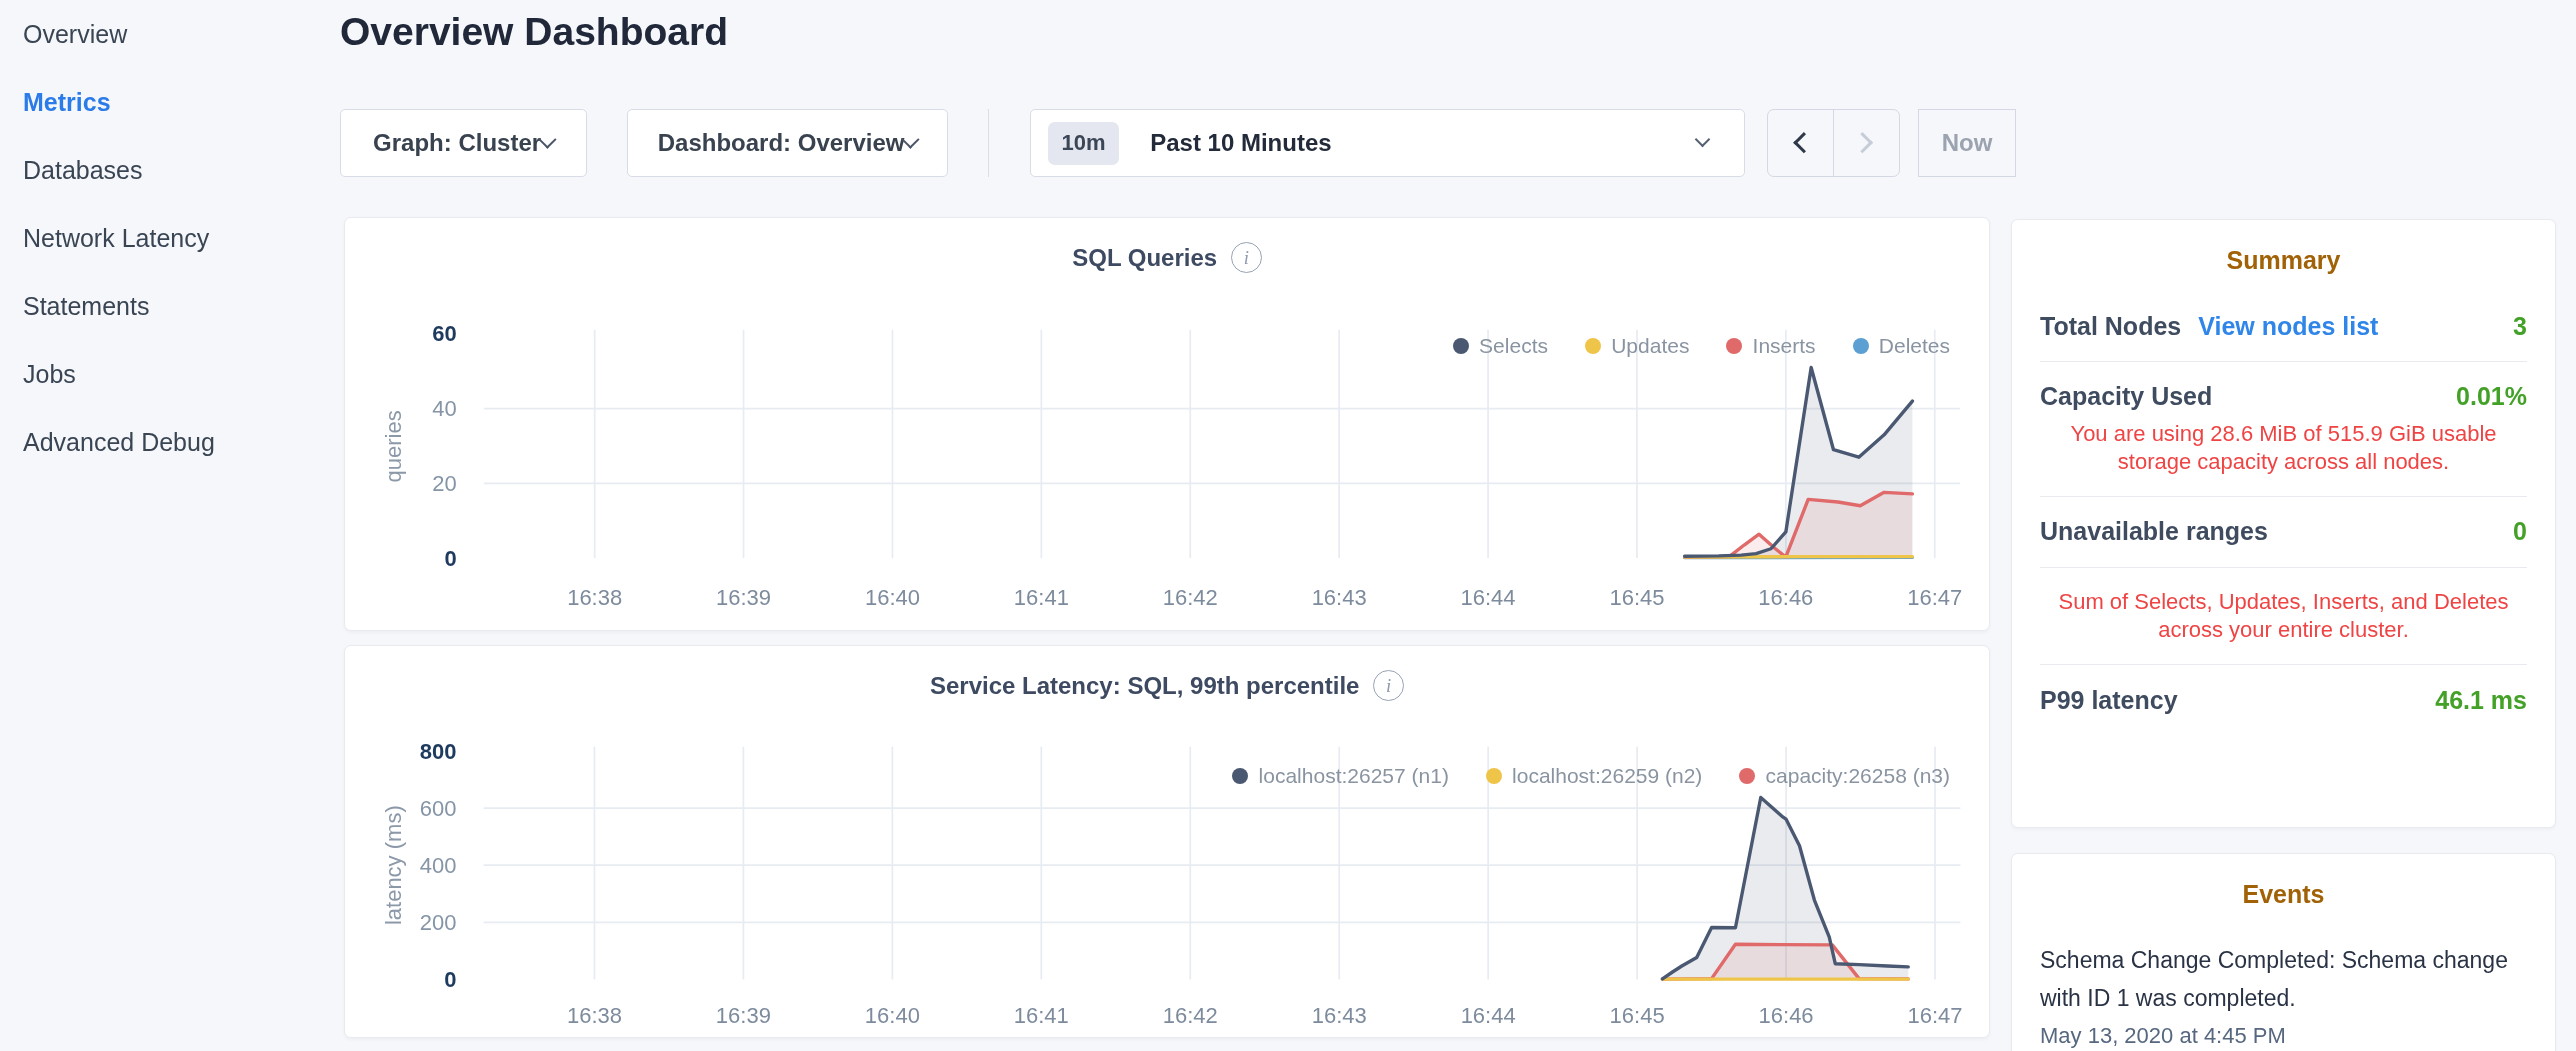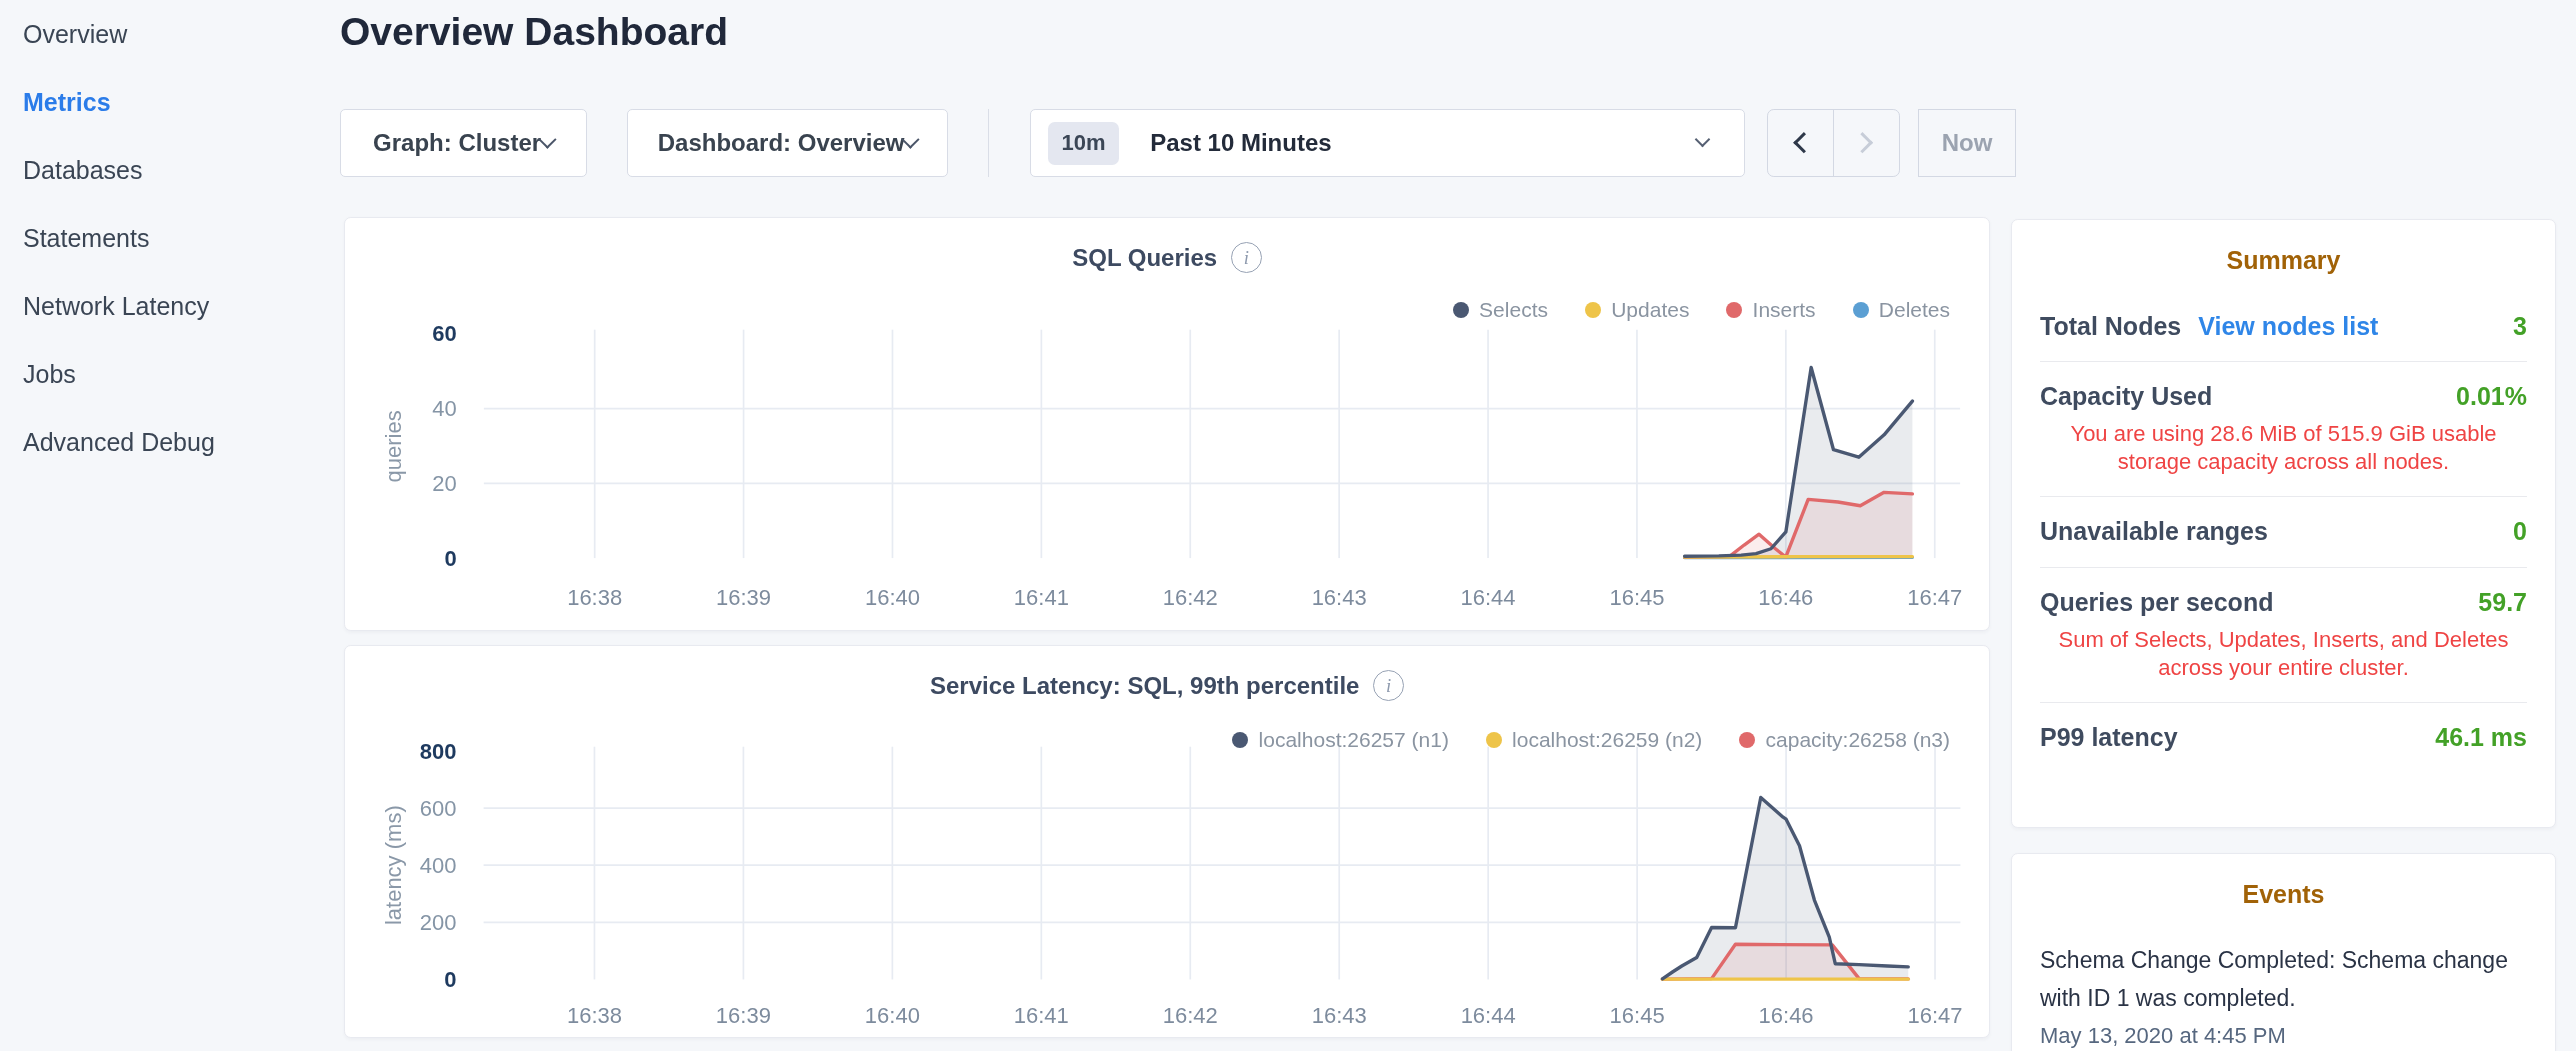--- a/index.html
+++ b/index.html
@@ -37,21 +37,21 @@
   .arrow.right { transform:rotate(-45deg); border-color:#c7cdd8; margin-right:6.8px; }
   .now-btn { left:1918px; width:98px; border:0.9px solid #d3d8e3; border-radius:0; background:transparent; font-size:24px; font-weight:700; color:#9ba3b0; cursor:pointer; font-family:inherit; }
 
   
   .chart-card { position:absolute; left:344px; width:1646px; background:#fff; border:0.9px solid #e8eaf0; border-radius:6.8px; box-shadow:0 1.7px 3.4px rgba(40,50,70,.04); }
   #chart-card-0 { top:217px; height:414px; }
   #chart-card-1 { top:645px; height:393px; }
   .chart-title-row { position:absolute; left:0; right:0; top:24px; display:flex; align-items:center; justify-content:center; gap:13.6px; z-index:2; }
   .chart-title { font-size:24px; font-weight:700; color:#3d4a61; }
   .info-icon { width:31px; height:31px; border:1.7px solid #97a2b4; border-radius:50%; color:#8d99ad; font-size:18.7px; font-style:italic; font-family:"Liberation Serif", serif; display:flex; align-items:center; justify-content:center; cursor:pointer; }
-  .legend { position:absolute; right:39px; display:flex; gap:37px; align-items:center; z-index:2; }
+  .legend { position:absolute; right:39px; display:flex; gap:37px; align-items:center; z-index:2;margin-top:36px; }
   #chart-card-0 .legend { top:80px; }
   #chart-card-1 .legend { top:82px; }
   .legend-item { display:flex; align-items:center; }
   .legend .dot { width:16px; height:16px; border-radius:50%; display:inline-block; margin-right:10.2px; }
   .legend .lbl { font-size:21px; color:#8a94a1; }
   svg.plot { position:absolute; inset:0; width:100%; height:100%; }
   svg .grid { stroke:#e7ebf2; stroke-width:2; }
   svg .xtick { fill:#7d8b9d; font-size:26px; text-anchor:middle; font-family:inherit; }
   svg .ytick { fill:#8595a6; font-size:26px; text-anchor:end; font-family:inherit; }
   svg .ytick.bold { fill:#1e3a5f; font-weight:700; }
@@ -75,22 +75,22 @@
 </head>
 <body>
 
 <div id="app">
 
   <nav class="sidebar">
     <ul>
       <li>Overview</li>
       <li class="active">Metrics</li>
       <li>Databases</li>
+      <li>Network Latency</li>
       <li>Statements</li>
-      <li>Network Latency</li>
       <li>Jobs</li>
       <li>Advanced Debug</li>
     </ul>
   </nav>
 
   <h1 class="page-title">Overview Dashboard</h1>
 
   <div class="toolbar-el dropdown-btn" id="dd-graph">
     <span>Graph: Cluster</span>
     <span class="chev-down"></span>
@@ -253,24 +253,20 @@
     </div>
     <p class="sum-desc">You are using 28.6 MiB of 515.9 GiB usable storage capacity across all nodes.</p>
     <div class="sum-div"></div>
 
     <div class="sum-row tight">
       <span class="sum-label">Unavailable ranges</span>
       <span class="sum-value">0</span>
     </div>
     <div class="sum-div"></div>
 
-    <div class="sum-row tight">
-      <span class="sum-label">Queries per second</span>
-      <span class="sum-value">59.7</span>
-    </div>
     <p class="sum-desc">Sum of Selects, Updates, Inserts, and Deletes across your entire cluster.</p>
     <div class="sum-div"></div>
 
     <div class="sum-row tight">
       <span class="sum-label">P99 latency</span>
       <span class="sum-value">46.1 ms</span>
     </div>
   </aside>
 
   <aside class="side-card" id="events-card">

